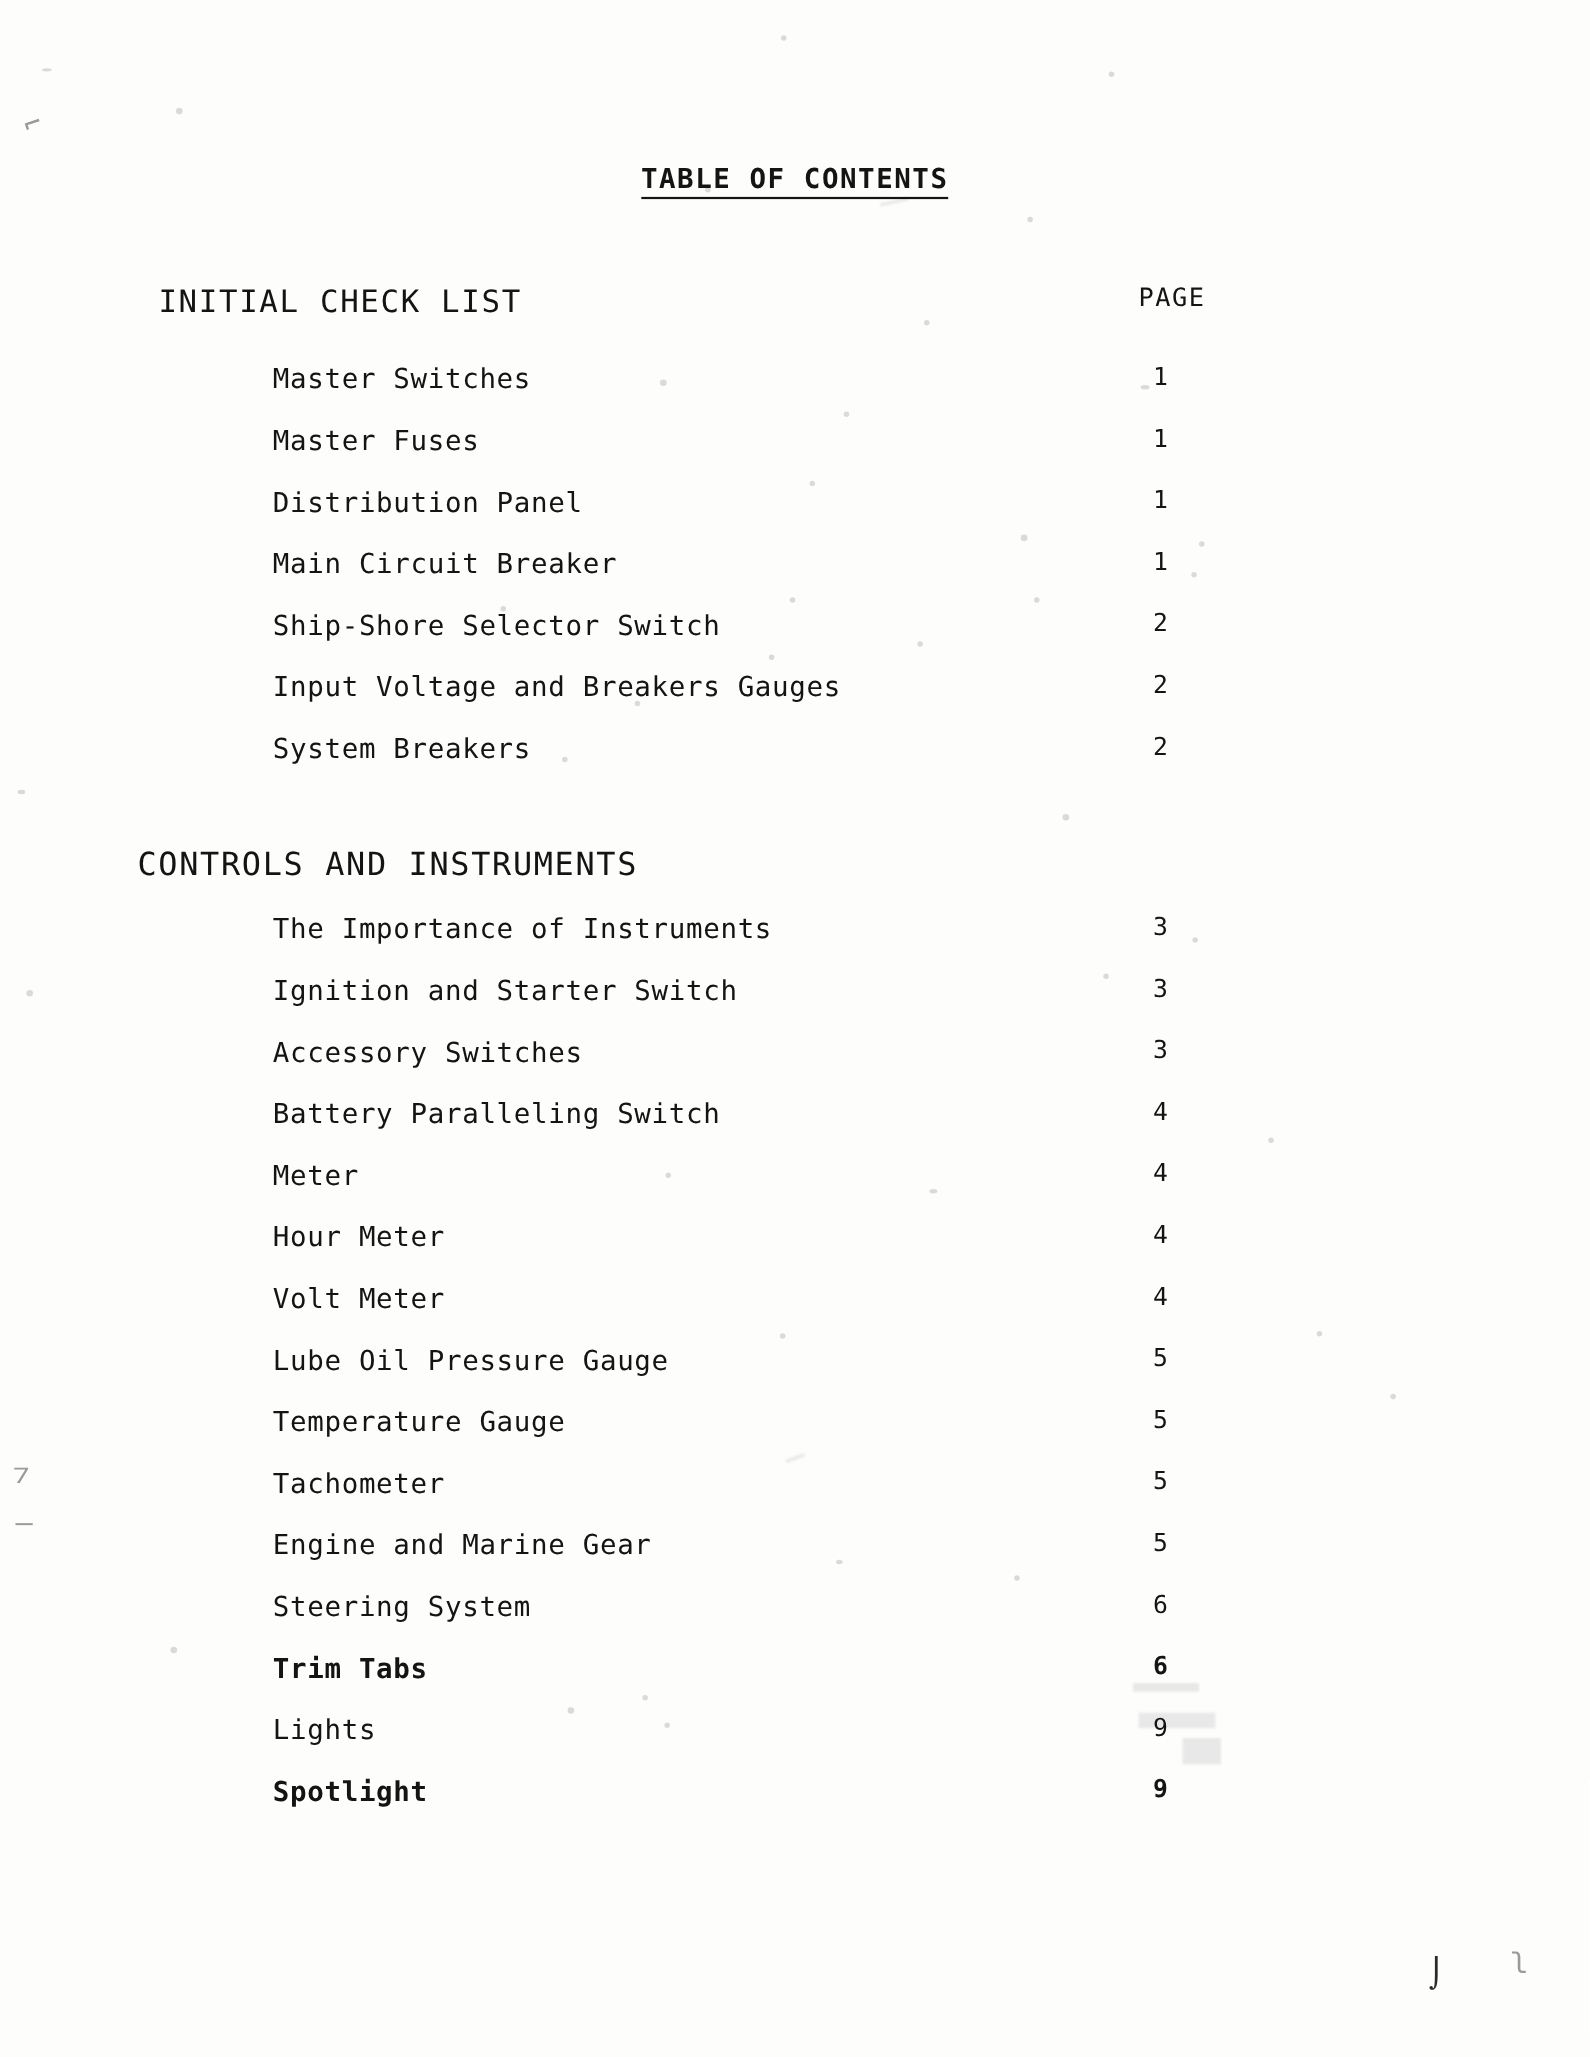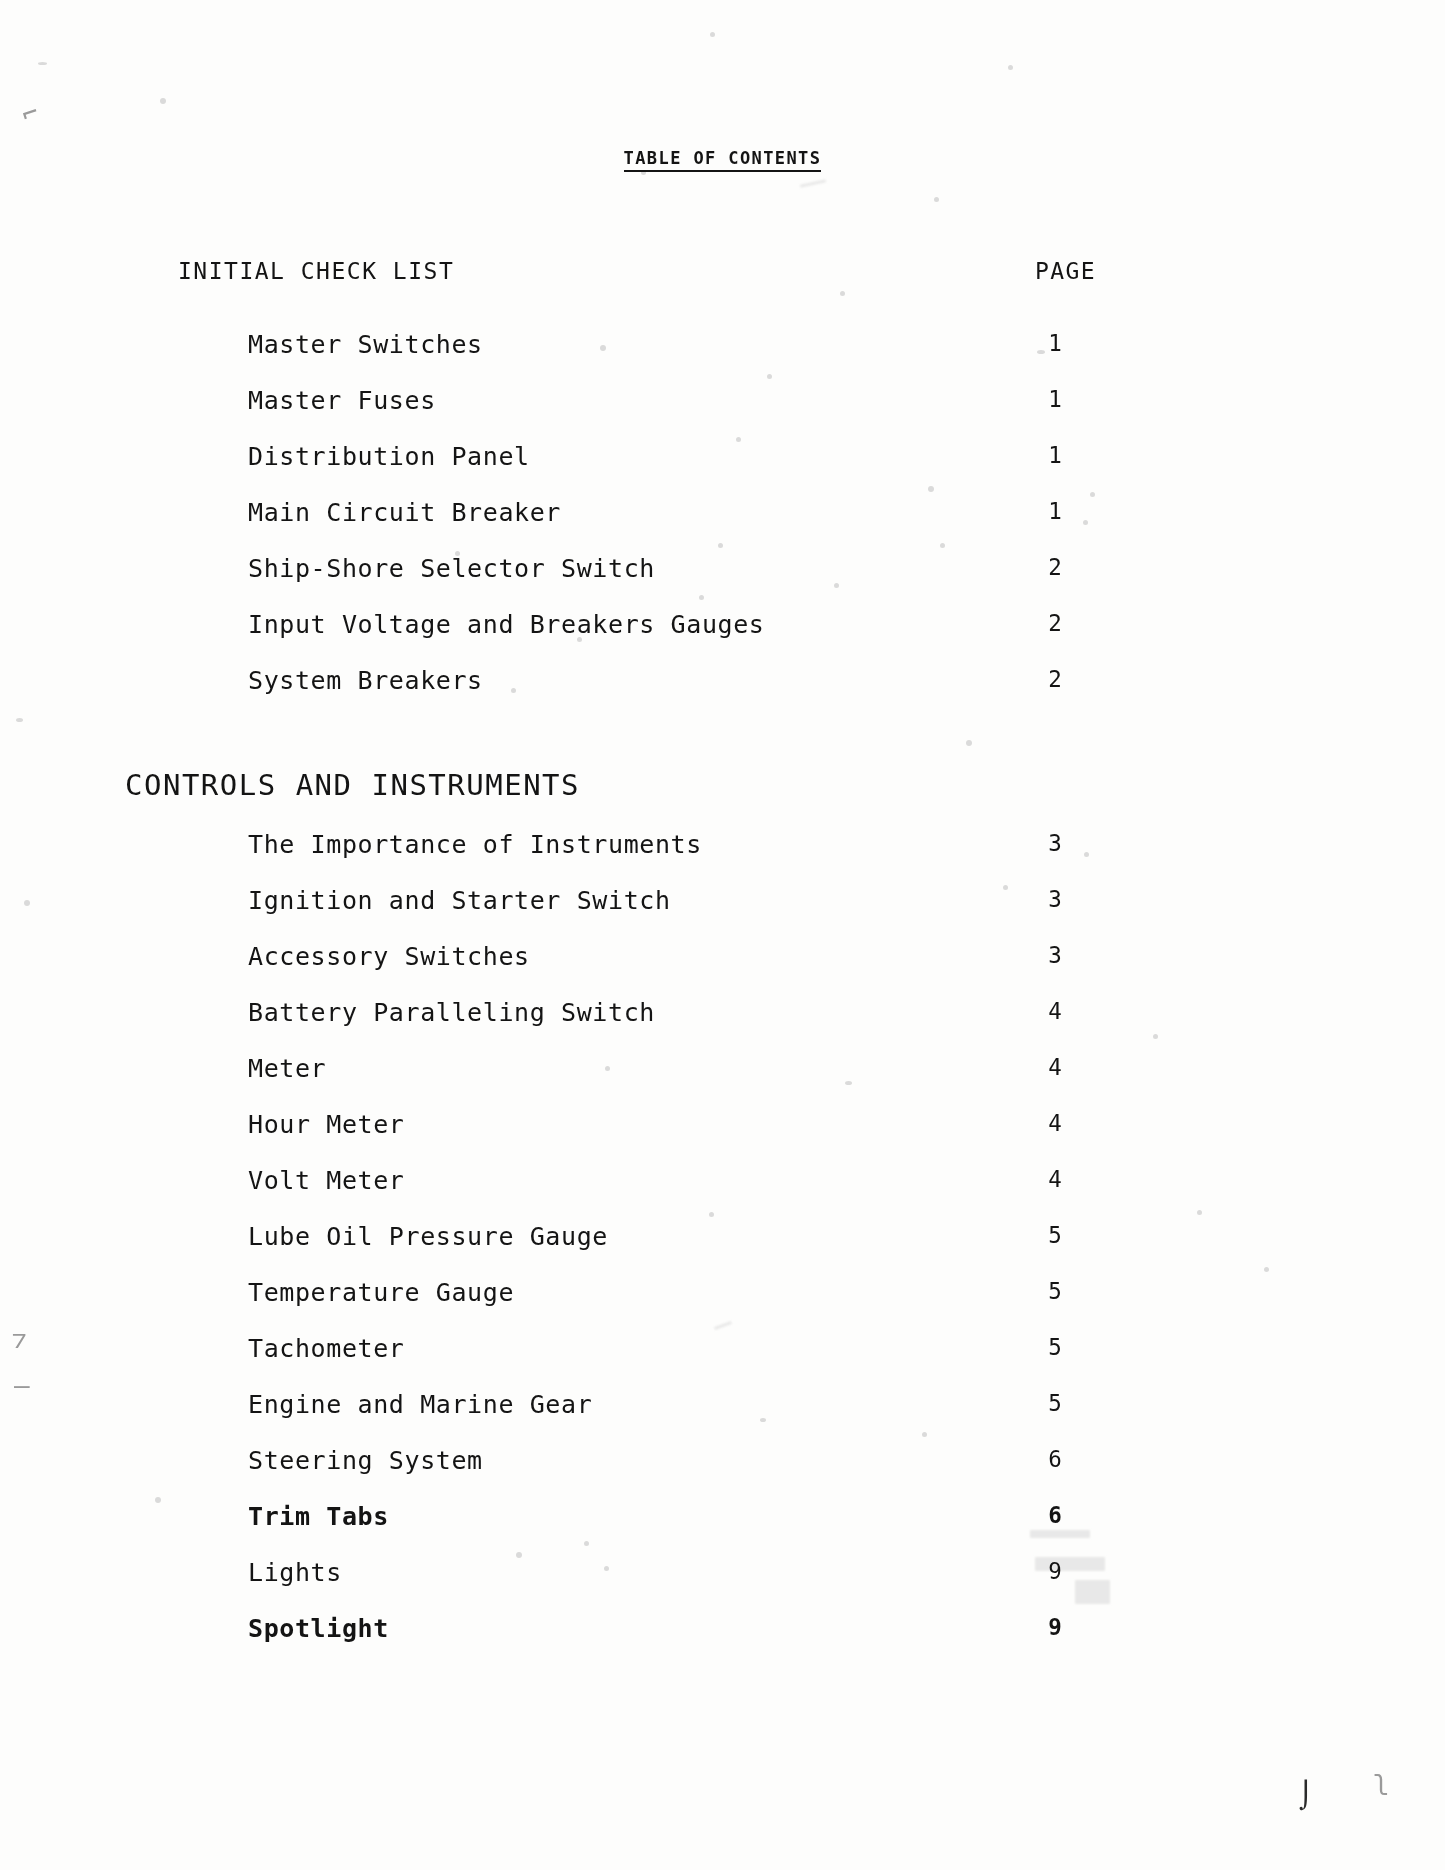--- a/index.html
+++ b/index.html
@@ -35,21 +35,21 @@
     opacity: .5;
     filter: blur(1px);
   }
 
   .doc-title {
     position: absolute;
     top: 148px;
     left: 0;
     width: 100%;
     text-align: center;
-    font-size: 17px;
+    font-size: 25px;
     letter-spacing: 1.4px;
     font-weight: 600;
   }
   .doc-title span {
     border-bottom: 2px solid #141414;
     padding-bottom: 2px;
   }
 
   .toc {
     position: absolute;
@@ -163,21 +163,21 @@
 
   <div class="doc-title">
     <span>TABLE OF CONTENTS</span>
   </div>
 
   <div class="toc">
 
     <div class="section">
       <div class="row-wrap">
         <div class="entry">
-          <span class="label" style="left:144px;font-size:23px;letter-spacing:1.5px;margin-left:34px;">INITIAL CHECK LIST</span>
+          <span class="label" style="left:144px;font-size:28px;letter-spacing:1.5px;">INITIAL CHECK LIST</span>
           <span class="page-col-head">PAGE</span>
         </div>
       </div>
 
       <div style="height:16px"></div>
 
       <div class="row-wrap">
           <div class="entry">
         <span class="label">Master Switches</span>
         <span class="pg">1</span>

